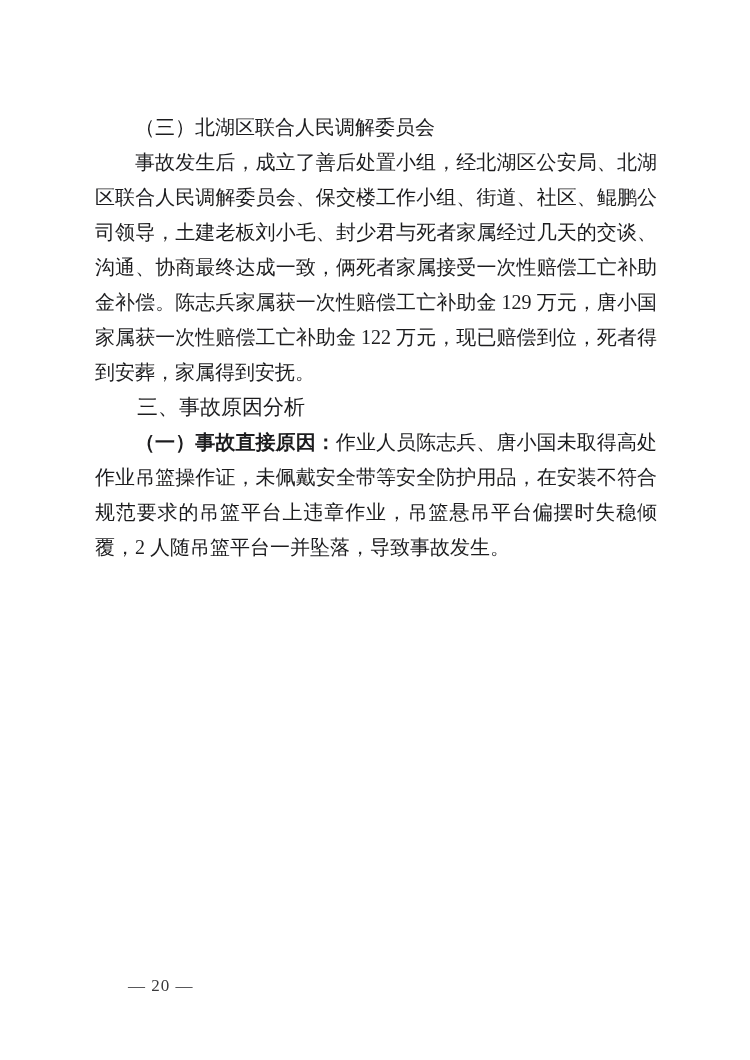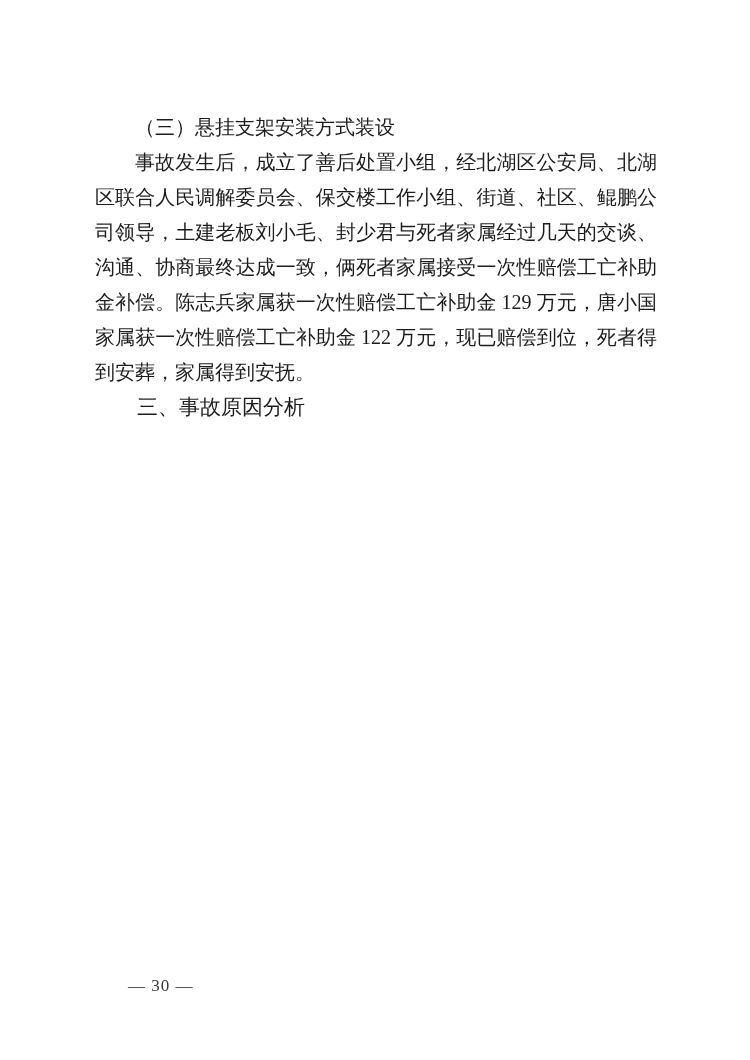--- a/index.html
+++ b/index.html
@@ -61,30 +61,31 @@
     letter-spacing: 1px;
   }
 </style>
 </head>
 <body>
 
 <div class="page">
 
   <main class="doc">
 
-    <h3 class="kai-heading">（三）悬挂支架安装方式装设</h3>
+    <h3 class="kai-heading">（三）北湖区联合人民调解委员会</h3>
 
     <p>事故发生后，成立了善后处置小组，经北湖区公安局、北湖区联合人民调解委员会、保交楼工作小组、街道、社区、鲲鹏公司领导，土建老板刘小毛、封少君与死者家属经过几天的交谈、沟通、协商最终达成一致，俩死者家属接受一次性赔偿工亡补助金补偿。陈志兵家属获一次性赔偿工亡补助金 129 万元，唐小国家属获一次性赔偿工亡补助金 122 万元，现已赔偿到位，死者得到安葬，家属得到安抚。</p>
 
 
 
     <h2 class="hei-heading">三、事故原因分析</h2>
 
+    <p><span class="kai-lead">（一）事故直接原因：</span><span>作业人员陈志兵、唐小国未取得高处作业吊篮操作证，未佩戴安全带等安全防护用品，在安装不符合规范要求的吊篮平台上违章作业，吊篮悬吊平台偏摆时失稳倾覆，2 人随吊篮平台一并坠落，导致事故发生。</span></p>
 
 
 
   </main>
 
   <footer class="page-footer">
-    <span>— 30 —</span>
+    <span>— 20 —</span>
   </footer>
 
 </div>
 
 </body></html>

